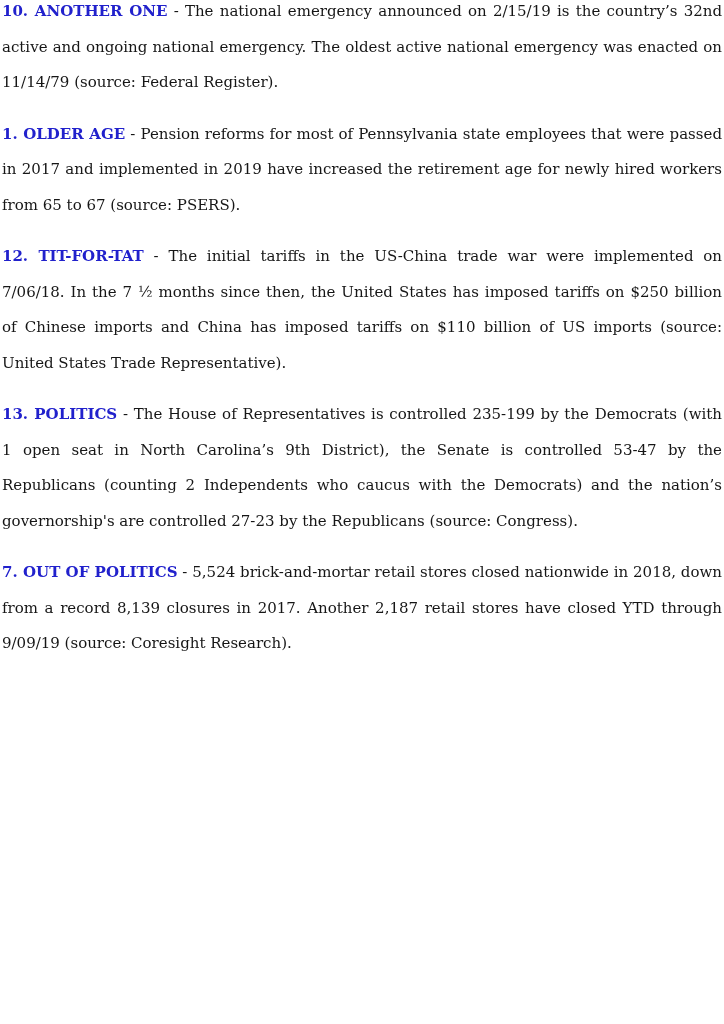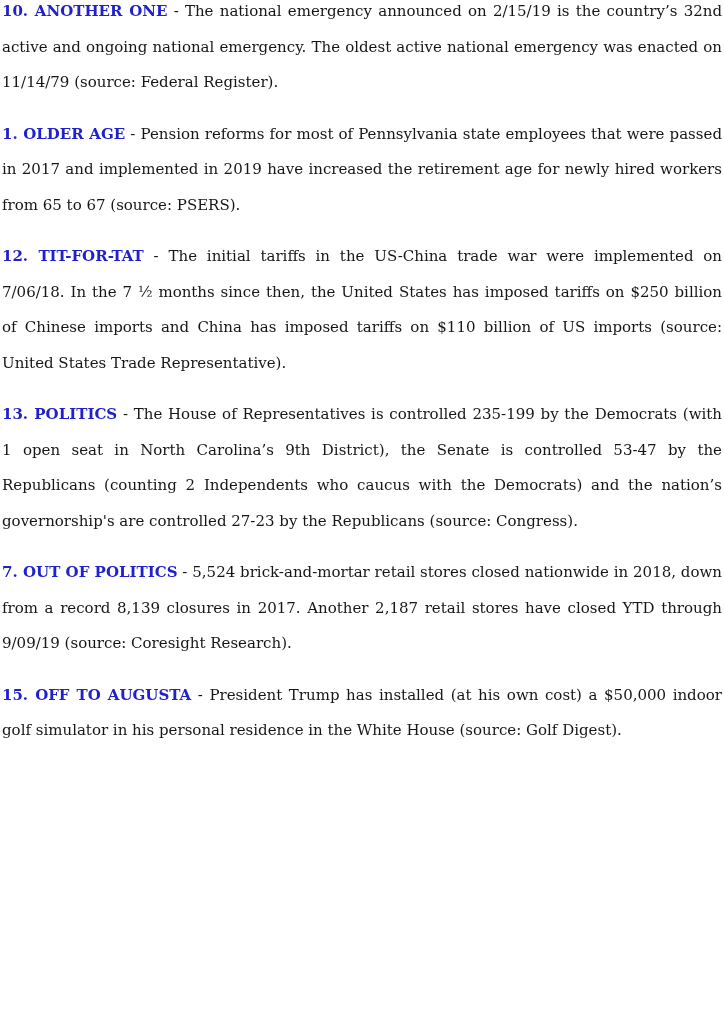--- a/index.html
+++ b/index.html
@@ -45,15 +45,14 @@
   <p class="item"><span class="head"><span>10.</span> <span>ANOTHER ONE</span></span> <span class="sep">-</span> <span class="body-text">The national emergency announced on 2/15/19 is the country’s 32nd active and ongoing national emergency. The oldest active national emergency was enacted on 11/14/79 (source: Federal Register).</span></p>
 
   <p class="item"><span class="head"><span>1.</span> <span>OLDER AGE</span></span> <span class="sep">-</span> <span class="body-text">Pension reforms for most of Pennsylvania state employees that were passed in 2017 and implemented in 2019 have increased the retirement age for newly hired workers from 65 to 67 (source: PSERS).</span></p>
 
   <p class="item"><span class="head"><span>12.</span> <span>TIT-FOR-TAT</span></span> <span class="sep">-</span> <span class="body-text">The initial tariffs in the US-China trade war were implemented on 7/06/18. In the 7 ½ months since then, the United States has imposed tariffs on $250 billion of Chinese imports and China has imposed tariffs on $110 billion of US imports (source: United States Trade Representative).</span></p>
 
   <p class="item"><span class="head"><span>13.</span> <span>POLITICS</span></span> <span class="sep">-</span> <span class="body-text">The House of Representatives is controlled 235-199 by the Democrats (with 1 open seat in North Carolina’s 9th District), the Senate is controlled 53-47 by the Republicans (counting 2 Independents who caucus with the Democrats) and the nation’s governorship's are controlled 27-23 by the Republicans (source: Congress).</span></p>
 
   <p class="item"><span class="head"><span>7.</span> <span>OUT OF POLITICS</span></span> <span class="sep">-</span> <span class="body-text">5,524 brick-and-mortar retail stores closed nationwide in 2018, down from a record 8,139 closures in 2017. Another 2,187 retail stores have closed YTD through 9/09/19 (source: Coresight Research).</span></p>
 
-  <p class="item"><span class="head"><span>15.</span> <span>OFF TO AUGUSTA</span></span> <span class="sep">-</span> <span class="body-text">President Trump has installed (at his own cost) a $50,000 indoor golf simulator in his personal residence in the White House (source: Golf Digest).</span></p>
 
 </div>
 
 </body></html>

